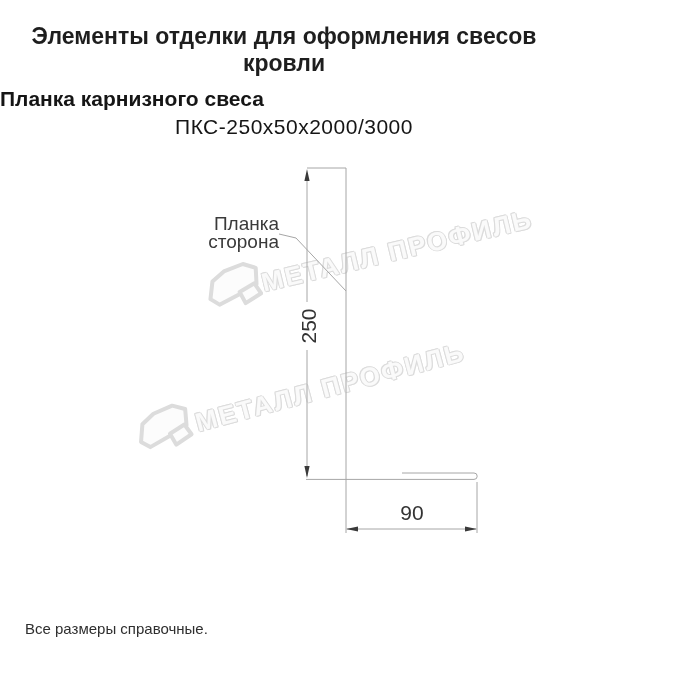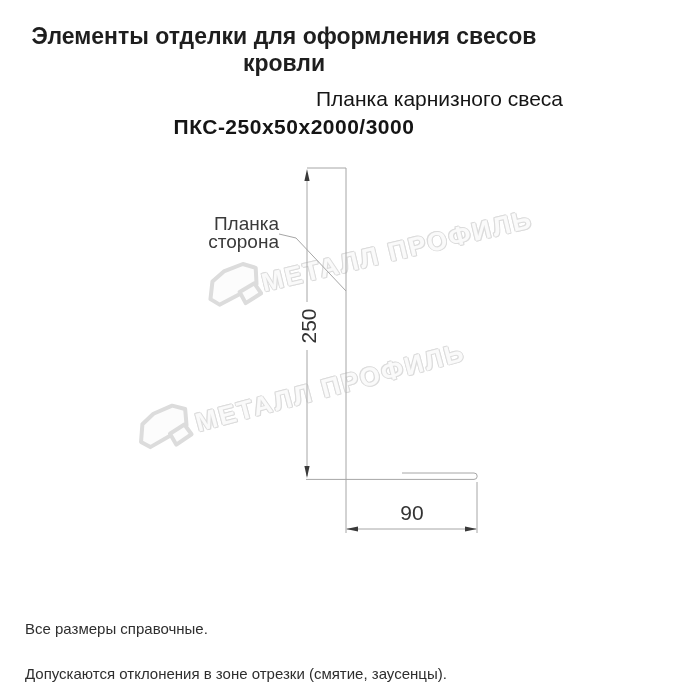--- a/index.html
+++ b/index.html
@@ -9,26 +9,26 @@
     background:#ffffff;
     overflow:hidden;
     font-family:"Liberation Sans", sans-serif;
   }
   .abs{position:absolute;}
   .page-title{
     left:0;right:0;top:23px;text-align:center;
     font-size:23px;font-weight:bold;color:#1e1e1e;
   }
   .subtitle{
-    left:0;right:5px;top:87px;text-align:right;
-    font-size:21px;font-weight:normal;color:#151515;
+    left:0;right:12px;top:87px;text-align:left;
+    font-size:21px;font-weight:bold;color:#151515;
   }
   .product-code{
     left:0;right:0;top:115px;text-align:center;
-    font-size:21px;font-weight:bold;color:#151515;letter-spacing:0.5px;margin-left:20px;
+    font-size:21px;font-weight:normal;color:#151515;letter-spacing:0.5px;margin-left:20px;
   }
   .face-label{
     left:204px;top:215px;width:75px;
     font-size:19px;line-height:18px;color:#3a3a3a;text-align:right;
   }
   .dim-label{
     font-size:21px;color:#333333;text-align:center;white-space:nowrap;
   }
   .dim-height{
     left:278px;top:315px;width:62px;height:22px;line-height:22px;
@@ -107,16 +107,15 @@
   <div class="abs layer-text" style="left:0;top:0;width:568px;height:700px;pointer-events:none;">
     <div class="abs page-title">Элементы отделки для оформления свесов кровли</div>
     <div class="abs subtitle">Планка карнизного свеса</div>
     <div class="abs product-code">ПКС-250х50х2000/3000</div>
 
     <div class="abs face-label">Планка сторона</div>
     <div class="abs dim-label dim-height">250</div>
     <div class="abs dim-label dim-width">90</div>
 
     <div class="abs footnote fn1">Все размеры справочные.</div>
-    <div class="abs footnote fn2">Допускаются отклонения в зоне отрезки (смятие, заусенцы).</div>
   </div>
 
 </div>
 
 </body></html>

